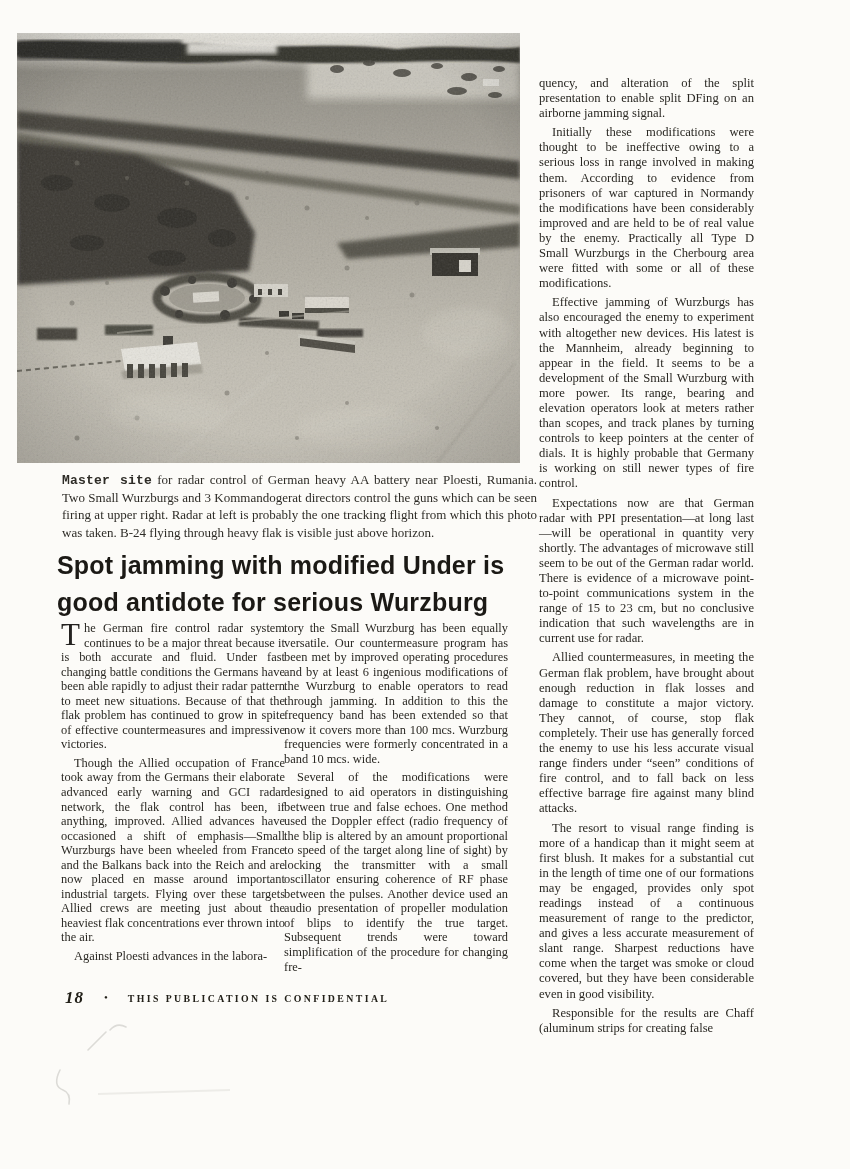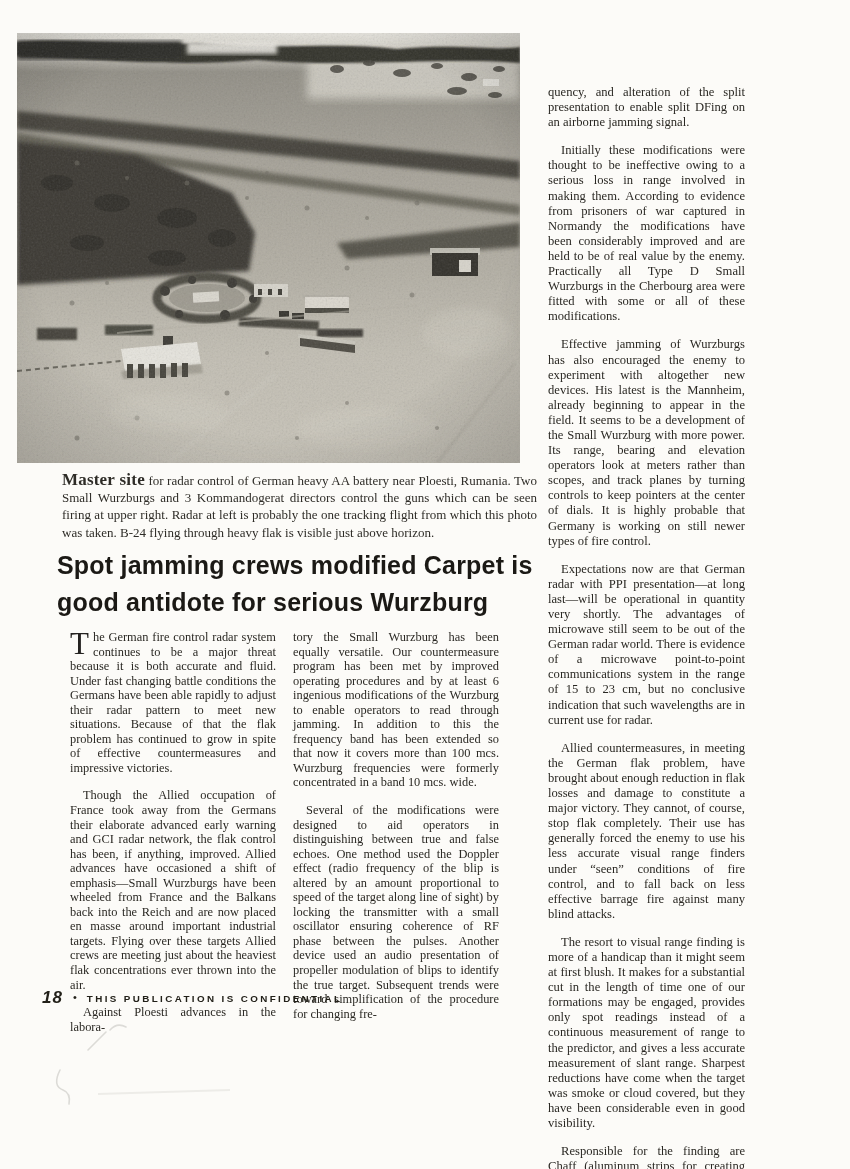--- a/index.html
+++ b/index.html
@@ -17,55 +17,55 @@
   }
   .photo svg{display:block;width:100%;height:100%;}
   .caption{
     position:absolute;left:62px;top:471px;width:475px;
     margin:0;
     font-size:13px;line-height:17.2px;
     text-align:justify;
     color:#2e2c27;
   }
   .cap-lead{
-    font-family:Liberation Serif, serif;
-    font-weight:bold;font-size:17px;
+    font-family:Liberation Mono, monospace;
+    font-weight:bold;font-size:13px;
     letter-spacing:.2px;
   }
   .headline{
     position:absolute;left:57px;top:547px;width:482px;
     margin:0;
     font-family:"Liberation Sans", sans-serif;
     font-weight:bold;
     font-size:25px;line-height:37px;
     letter-spacing:.2px;
     color:#1b1915;
   }
   .headline span{display:block;}
   .col{
     position:absolute;
     font-size:12.4px;line-height:14.55px;
     text-align:justify;
     color:#2a2823;
   }
-  .col p{margin:13px;text-indent:13px;}
+  .col p{margin:4px;text-indent:13px;}
   .col p:first-child{text-indent:0;}
   .col1{left:57px;top:617px;width:232px;}
   .col2{left:280px;top:617px;width:232px;}
   .col3{left:535px;top:72px;width:223px;font-size:12.6px;line-height:15.1px;}
   .dropcap{
     float:left;
     font-size:31px;line-height:25px;
     padding:1px 4px 0 0;
     color:#242220;
   }
   .footer{
-    position:absolute;left:42px;top:988px;
-    display:flex;align-items:center;gap:10px;
-    font-family:Liberation Sans, sans-serif;
+    position:absolute;left:65px;top:988px;
+    display:flex;align-items:center;gap:20px;
+    font-family:Liberation Serif, serif;
     color:#222019;
   }
   .pgnum{font-size:17px;font-weight:bold;font-style:italic;letter-spacing:1px;}
   .bullet{font-size:11px;position:relative;top:-1px;}
   .conf{font-size:9.8px;font-weight:bold;letter-spacing:2.4px;text-align:center;}
   .pencil{position:absolute;left:40px;top:1018px;width:200px;height:110px;}
 </style>
 </head>
 <body>
 
@@ -229,41 +229,41 @@
 
       <rect width="503" height="430" filter="url(#grainF)" opacity="0.28" style="mix-blend-mode:multiply"></rect>
       <rect width="503" height="430" filter="url(#grainF)" opacity="0.14" style="mix-blend-mode:screen"></rect>
       <rect width="503" height="430" fill="url(#vig)"></rect>
     </svg>
   </div>
 
   <p class="caption"><span class="cap-lead">Master site</span><span> for radar control of German heavy AA battery near Ploesti, Rumania. Two Small Wurzburgs and 3 Kommandogerat directors control the guns which can be seen firing at upper right.  Radar at left is probably the one tracking flight from which this photo was taken.  B-24 flying through heavy flak is visible just above horizon.</span></p>
 
   <h1 class="headline">
-    <span>Spot jamming crews modified Carpet is</span>
+    <span>Spot jamming with modified Under is</span>
     <span>good antidote for serious Wurzburg</span>
   </h1>
 
   <div class="col col1">
       <p><span class="dropcap">T</span>he German fire control radar system continues to be a major threat because it is both accurate and fluid. Under fast changing battle conditions the Germans have been able rapidly to adjust their radar pattern to meet new situations.  Because of that the flak problem has continued to grow in spite of effective countermeasures and impressive victories.</p>
       <p>Though the Allied occupation of France took away from the Germans their elaborate advanced early warning and GCI radar network, the flak control has been, if anything, improved. Allied advances have occasioned a shift of emphasis—Small Wurzburgs have been wheeled from France and the Balkans back into the Reich and are now placed en masse around important industrial targets.  Flying over these targets Allied crews are meeting just about the heaviest flak concentrations ever thrown into the air.</p>
       <p>Against Ploesti advances in the labora-</p>
     </div>
   <div class="col col2">
       <p>tory the Small Wurzburg has been equally versatile.  Our countermeasure program has been met by improved operating procedures and by at least 6 ingenious modifications of the Wurzburg to enable operators to read through jamming.  In addition to this the frequency band has been extended so that now it covers more than 100 mcs.  Wurzburg frequencies were formerly concentrated in a band 10 mcs. wide.</p>
       <p>Several of the modifications were designed to aid operators in distinguishing between true and false echoes.  One method used the Doppler effect (radio frequency of the blip is altered by an amount proportional to speed of the target along line of sight) by locking the transmitter with a small oscillator ensuring coherence of RF phase between the pulses.  Another device used an audio presentation of propeller modulation of blips to identify the true target. Subsequent trends were toward simplification of the procedure for changing fre-</p>
     </div>
   <div class="col col3">
       <p>quency, and alteration of the split presentation to enable split DFing on an airborne jamming signal.</p>
       <p>Initially these modifications were thought to be ineffective owing to a serious loss in range involved in making them.  According to evidence from prisoners of war captured in Normandy the modifications have been considerably improved and are held to be of real value by the enemy.  Practically all Type D Small Wurzburgs in the Cherbourg area were fitted with some or all of these modifications.</p>
       <p>Effective jamming of Wurzburgs has also encouraged the enemy to experiment with altogether new devices.  His latest is the Mannheim, already beginning to appear in the field.  It seems to be a development of the Small Wurzburg with more power.  Its range, bearing and elevation operators look at meters rather than scopes, and track planes by turning controls to keep pointers at the center of dials.  It is highly probable that Germany is working on still newer types of fire control.</p>
       <p>Expectations now are that German radar with PPI presentation—at long last—will be operational in quantity very shortly.  The advantages of microwave still seem to be out of the German radar world.  There is evidence of a microwave point-to-point communications system in the range of 15 to 23 cm, but no conclusive indication that such wavelengths are in current use for radar.</p>
       <p>Allied countermeasures, in meeting the German flak problem, have brought about enough reduction in flak losses and damage to constitute a major victory.  They cannot, of course, stop flak completely.  Their use has generally forced the enemy to use his less accurate visual range finders under “seen” conditions of fire control, and to fall back on less effective barrage fire against many blind attacks.</p>
       <p>The resort to visual range finding is more of a handicap than it might seem at first blush.  It makes for a substantial cut in the length of time one of our formations may be engaged, provides only spot readings instead of a continuous measurement of range to the predictor, and gives a less accurate measurement of slant range.  Sharpest reductions have come when the target was smoke or cloud covered, but they have been considerable even in good visibility.</p>
-      <p>Responsible for the finding are Chaff (aluminum strips for creating false</p>
+      <p>Responsible for the results are Chaff (aluminum strips for creating false</p>
     </div>
 
   <div class="footer">
     <span class="pgnum">18</span>
     <span class="bullet">•</span>
     <span class="conf">THIS PUBLICATION IS CONFIDENTIAL</span>
   </div>
 
   <svg class="pencil" viewBox="0 0 200 110">
     <g fill="none" stroke="#dcdbd7" stroke-width="1.6" stroke-linecap="round">

